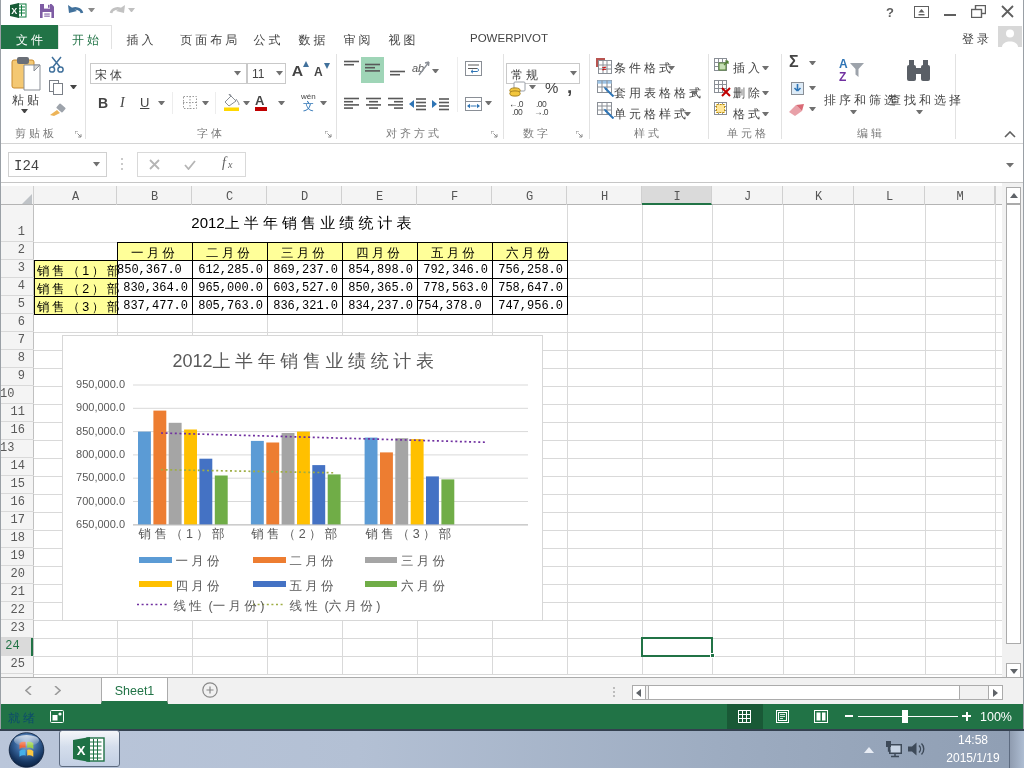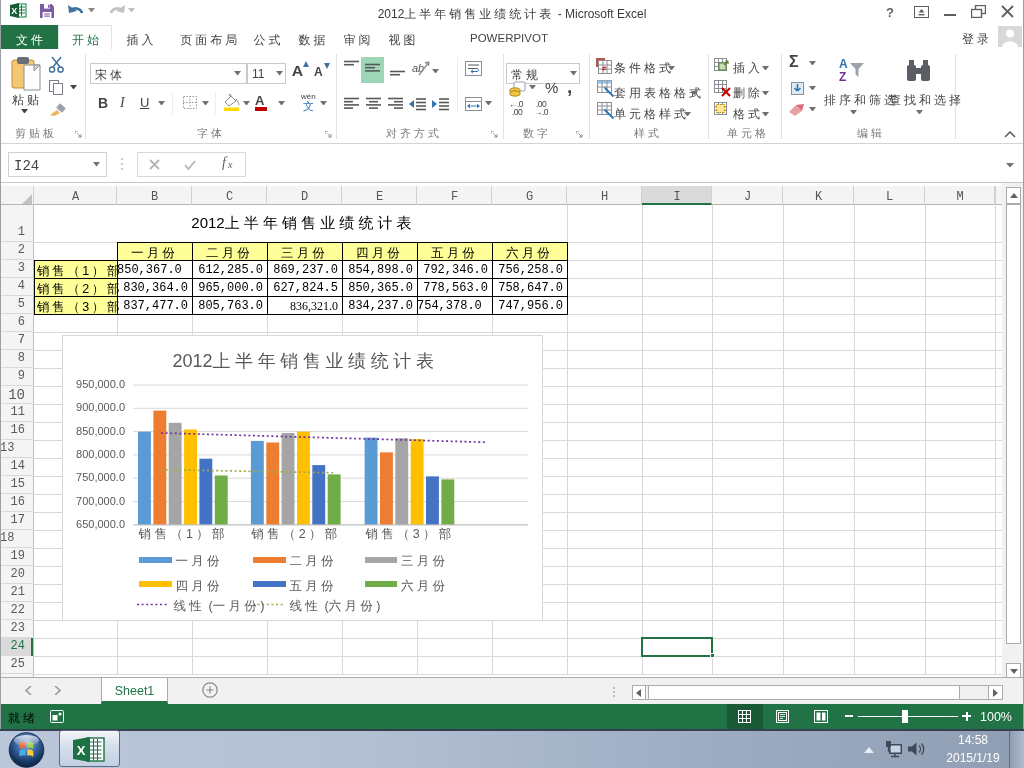--- a/index.html
+++ b/index.html
@@ -37,21 +37,20 @@
     <svg class="abs" style="left:68px;top:4px" width="18" height="14" viewBox="0 0 18 14">
 <path d="M3 6 A 6.5 5.5 0 0 1 14 9" stroke="#41719c" stroke-width="2.6" fill="none"></path>
 <path d="M0 1 L1 9 L9 7 Z" fill="#41719c"></path>
 </svg>
     <div class="abs" style="left:88px;top:8px;width:7px;height:5px;border-left:3.5px solid transparent;border-right:3.5px solid transparent;border-top:4px solid #8a8a8a"></div>
 <svg class="abs" style="left:107px;top:4px" width="18" height="14" viewBox="0 0 18 14">
 <path d="M15 6 A 6.5 5.5 0 0 0 4 9" stroke="#c2c2c2" stroke-width="2.6" fill="none"></path>
 <path d="M18 1 L17 9 L9 7 Z" fill="#c2c2c2"></path>
 </svg>
     <div class="abs" style="left:128px;top:8px;width:7px;height:5px;border-left:3.5px solid transparent;border-right:3.5px solid transparent;border-top:4px solid #c0c0c0"></div>
-<div class="abs" style="left:0px;top:6px;width:1024px;text-align:center;font-size:12px;color:#3b3b3b"><span style="letter-spacing:0">2012</span><span class="cjt">上半年销售业绩统计表</span> - Microsoft Excel</div>
 <div class="abs" style="left:886px;top:5px;font-size:13px;color:#5f5f5f;font-weight:bold">?</div>
 <svg class="abs" style="left:914px;top:6px" width="15" height="12" viewBox="0 0 15 12">
 <rect x="0.5" y="0.5" width="14" height="11" fill="none" stroke="#5f5f5f"></rect>
 <path d="M7.5 3 L10.5 6.5 H4.5 Z" fill="#5f5f5f"></path>
 <rect x="4.5" y="8" width="6" height="1.4" fill="#5f5f5f"></rect>
 </svg>
     <div class="abs" style="left:944px;top:14px;width:12px;height:2px;background:#5f5f5f"></div>
 <svg class="abs" style="left:971px;top:5px" width="15" height="13" viewBox="0 0 15 13">
 <rect x="4.5" y="0.5" width="10" height="8" fill="#fff" stroke="#5f5f5f" stroke-width="1.4"></rect>
 <rect x="0.5" y="4.5" width="10" height="8" fill="#fff" stroke="#5f5f5f" stroke-width="1.4"></rect>
@@ -398,50 +397,50 @@
 <div class="abs" style="left:0px;top:297px;width:25px;text-align:right;font-size:12px;color:#595959;font-family:'Liberation Mono',monospace;z-index:3">5</div>
 <div class="abs" style="left:0px;top:314px;width:34px;height:18px;border-bottom:1px solid #d9d9d9"></div>
 <div class="abs" style="left:0px;top:315px;width:25px;text-align:right;font-size:12px;color:#595959;font-family:'Liberation Mono',monospace;z-index:3">6</div>
 <div class="abs" style="left:0px;top:332px;width:34px;height:18px;border-bottom:1px solid #d9d9d9"></div>
 <div class="abs" style="left:0px;top:333px;width:25px;text-align:right;font-size:12px;color:#595959;font-family:'Liberation Mono',monospace;z-index:3">7</div>
 <div class="abs" style="left:0px;top:350px;width:34px;height:18px;border-bottom:1px solid #d9d9d9"></div>
 <div class="abs" style="left:0px;top:351px;width:25px;text-align:right;font-size:12px;color:#595959;font-family:'Liberation Mono',monospace;z-index:3">8</div>
 <div class="abs" style="left:0px;top:368px;width:34px;height:18px;border-bottom:1px solid #d9d9d9"></div>
 <div class="abs" style="left:0px;top:369px;width:25px;text-align:right;font-size:12px;color:#595959;font-family:'Liberation Mono',monospace;z-index:3">9</div>
 <div class="abs" style="left:0px;top:386px;width:34px;height:18px;border-bottom:1px solid #d9d9d9"></div>
-<div class="abs" style="left:0px;top:387px;width:25px;text-align:right;font-size:14px;color:#595959;font-family:'Liberation Mono',monospace;z-index:3">10</div>
+<div class="abs" style="left:0px;top:387px;width:25px;text-align:left;font-size:12px;color:#595959;font-family:'Liberation Mono',monospace;z-index:3">10</div>
 <div class="abs" style="left:0px;top:404px;width:34px;height:18px;border-bottom:1px solid #d9d9d9"></div>
 <div class="abs" style="left:0px;top:405px;width:25px;text-align:right;font-size:12px;color:#595959;font-family:'Liberation Mono',monospace;z-index:3">11</div>
 <div class="abs" style="left:0px;top:422px;width:34px;height:18px;border-bottom:1px solid #d9d9d9"></div>
 <div class="abs" style="left:0px;top:423px;width:25px;text-align:right;font-size:12px;color:#595959;font-family:'Liberation Mono',monospace;z-index:3">16</div>
 <div class="abs" style="left:0px;top:440px;width:34px;height:18px;border-bottom:1px solid #d9d9d9"></div>
 <div class="abs" style="left:0px;top:441px;width:25px;text-align:left;font-size:12px;color:#595959;font-family:'Liberation Mono',monospace;z-index:3">13</div>
 <div class="abs" style="left:0px;top:458px;width:34px;height:18px;border-bottom:1px solid #d9d9d9"></div>
 <div class="abs" style="left:0px;top:459px;width:25px;text-align:right;font-size:12px;color:#595959;font-family:'Liberation Mono',monospace;z-index:3">14</div>
 <div class="abs" style="left:0px;top:476px;width:34px;height:18px;border-bottom:1px solid #d9d9d9"></div>
 <div class="abs" style="left:0px;top:477px;width:25px;text-align:right;font-size:12px;color:#595959;font-family:'Liberation Mono',monospace;z-index:3">15</div>
 <div class="abs" style="left:0px;top:494px;width:34px;height:18px;border-bottom:1px solid #d9d9d9"></div>
 <div class="abs" style="left:0px;top:495px;width:25px;text-align:right;font-size:12px;color:#595959;font-family:'Liberation Mono',monospace;z-index:3">16</div>
 <div class="abs" style="left:0px;top:512px;width:34px;height:18px;border-bottom:1px solid #d9d9d9"></div>
 <div class="abs" style="left:0px;top:513px;width:25px;text-align:right;font-size:12px;color:#595959;font-family:'Liberation Mono',monospace;z-index:3">17</div>
 <div class="abs" style="left:0px;top:530px;width:34px;height:18px;border-bottom:1px solid #d9d9d9"></div>
-<div class="abs" style="left:0px;top:531px;width:25px;text-align:left;font-size:12px;color:#595959;font-family:'Liberation Mono',monospace;z-index:3">18</div>
+<div class="abs" style="left:0px;top:531px;width:25px;text-align:right;font-size:12px;color:#595959;font-family:'Liberation Mono',monospace;z-index:3">18</div>
 <div class="abs" style="left:0px;top:548px;width:34px;height:18px;border-bottom:1px solid #d9d9d9"></div>
 <div class="abs" style="left:0px;top:549px;width:25px;text-align:right;font-size:12px;color:#595959;font-family:'Liberation Mono',monospace;z-index:3">19</div>
 <div class="abs" style="left:0px;top:566px;width:34px;height:18px;border-bottom:1px solid #d9d9d9"></div>
 <div class="abs" style="left:0px;top:567px;width:25px;text-align:right;font-size:12px;color:#595959;font-family:'Liberation Mono',monospace;z-index:3">20</div>
 <div class="abs" style="left:0px;top:584px;width:34px;height:18px;border-bottom:1px solid #d9d9d9"></div>
 <div class="abs" style="left:0px;top:585px;width:25px;text-align:right;font-size:12px;color:#595959;font-family:'Liberation Mono',monospace;z-index:3">21</div>
 <div class="abs" style="left:0px;top:602px;width:34px;height:18px;border-bottom:1px solid #d9d9d9"></div>
 <div class="abs" style="left:0px;top:603px;width:25px;text-align:right;font-size:12px;color:#595959;font-family:'Liberation Mono',monospace;z-index:3">22</div>
 <div class="abs" style="left:0px;top:620px;width:34px;height:18px;border-bottom:1px solid #d9d9d9"></div>
 <div class="abs" style="left:0px;top:621px;width:25px;text-align:right;font-size:12px;color:#595959;font-family:'Liberation Mono',monospace;z-index:3">23</div>
 <div class="abs" style="left:0px;top:638px;width:33px;height:18px;background:#dadada;border-right:2px solid #217346;z-index:2"></div>
 <div class="abs" style="left:0px;top:638px;width:34px;height:18px;border-bottom:1px solid #d9d9d9"></div>
-<div class="abs" style="left:0px;top:639px;width:25px;text-align:right;font-size:12px;color:#217346;font-family:'Liberation Mono',monospace;z-index:3">24</div>
+<div class="abs" style="left:0px;top:639px;width:25px;text-align:center;font-size:12px;color:#217346;font-family:'Liberation Mono',monospace;z-index:3">24</div>
 <div class="abs" style="left:0px;top:656px;width:34px;height:18px;border-bottom:1px solid #d9d9d9"></div>
 <div class="abs" style="left:0px;top:657px;width:25px;text-align:right;font-size:12px;color:#595959;font-family:'Liberation Mono',monospace;z-index:3">25</div>
 <div class="abs" style="left:117px;top:205px;width:1px;height:469px;background:#d9d9d9"></div>
 <div class="abs" style="left:192px;top:205px;width:1px;height:469px;background:#d9d9d9"></div>
 <div class="abs" style="left:267px;top:205px;width:1px;height:469px;background:#d9d9d9"></div>
 <div class="abs" style="left:342px;top:205px;width:1px;height:469px;background:#d9d9d9"></div>
 <div class="abs" style="left:417px;top:205px;width:1px;height:469px;background:#d9d9d9"></div>
 <div class="abs" style="left:492px;top:205px;width:1px;height:469px;background:#d9d9d9"></div>
 <div class="abs" style="left:567px;top:205px;width:1px;height:469px;background:#d9d9d9"></div>
 <div class="abs" style="left:642px;top:205px;width:1px;height:469px;background:#d9d9d9"></div>
@@ -496,29 +495,29 @@
 <div class="abs" style="left:117px;top:263px;width:71px;font-size:12px;color:#000;font-family:'Liberation Mono',monospace">850,367.0</div>
 <div class="abs" style="left:192px;top:263px;width:71px;text-align:right;font-size:12px;color:#000;font-family:'Liberation Mono',monospace">612,285.0</div>
 <div class="abs" style="left:267px;top:263px;width:71px;text-align:right;font-size:12px;color:#000;font-family:'Liberation Mono',monospace">869,237.0</div>
 <div class="abs" style="left:342px;top:263px;width:71px;text-align:right;font-size:12px;color:#000;font-family:'Liberation Mono',monospace">854,898.0</div>
 <div class="abs" style="left:417px;top:263px;width:71px;text-align:right;font-size:12px;color:#000;font-family:'Liberation Mono',monospace">792,346.0</div>
 <div class="abs" style="left:492px;top:263px;width:71px;text-align:right;font-size:12px;color:#000;font-family:'Liberation Mono',monospace">756,258.0</div>
 <div class="abs" style="left:34px;top:278px;width:83px;height:18px;background:#ffff99"></div>
 <div class="abs" style="left:37px;top:281px;font-size:12.5px;color:#000;white-space:nowrap"><span class="cjd">销售（2）部</span></div>
 <div class="abs" style="left:117px;top:281px;width:71px;text-align:right;font-size:12px;color:#000;font-family:'Liberation Mono',monospace">830,364.0</div>
 <div class="abs" style="left:192px;top:281px;width:71px;text-align:right;font-size:12px;color:#000;font-family:'Liberation Mono',monospace">965,000.0</div>
-<div class="abs" style="left:267px;top:281px;width:71px;text-align:right;font-size:12px;color:#000;font-family:'Liberation Mono',monospace">627,824.5</div>
+<div class="abs" style="left:267px;top:281px;width:71px;text-align:right;font-size:12px;color:#000;font-family:'Liberation Mono',monospace">603,527.0</div>
 <div class="abs" style="left:342px;top:281px;width:71px;text-align:right;font-size:12px;color:#000;font-family:'Liberation Mono',monospace">850,365.0</div>
 <div class="abs" style="left:417px;top:281px;width:71px;text-align:right;font-size:12px;color:#000;font-family:'Liberation Mono',monospace">778,563.0</div>
 <div class="abs" style="left:492px;top:281px;width:71px;text-align:right;font-size:12px;color:#000;font-family:'Liberation Mono',monospace">758,647.0</div>
 <div class="abs" style="left:34px;top:296px;width:83px;height:18px;background:#ffff99"></div>
 <div class="abs" style="left:37px;top:299px;font-size:12.5px;color:#000;white-space:nowrap"><span class="cjd">销售（3）部</span></div>
 <div class="abs" style="left:117px;top:299px;width:71px;text-align:right;font-size:12px;color:#000;font-family:'Liberation Mono',monospace">837,477.0</div>
 <div class="abs" style="left:192px;top:299px;width:71px;text-align:right;font-size:12px;color:#000;font-family:'Liberation Mono',monospace">805,763.0</div>
-<div class="abs" style="left:267px;top:299px;width:71px;text-align:right;font-size:12px;color:#000;font-family:Liberation Serif, serif">836,321.0</div>
+<div class="abs" style="left:267px;top:299px;width:71px;text-align:right;font-size:12px;color:#000;font-family:Liberation Mono, monospace">836,321.0</div>
 <div class="abs" style="left:342px;top:299px;width:71px;text-align:right;font-size:12px;color:#000;font-family:'Liberation Mono',monospace">834,237.0</div>
 <div class="abs" style="left:417px;top:299px;width:71px;text-align:left;font-size:12px;color:#000;font-family:'Liberation Mono',monospace">754,378.0</div>
 <div class="abs" style="left:492px;top:299px;width:71px;text-align:right;font-size:12px;color:#000;font-family:'Liberation Mono',monospace">747,956.0</div>
 <div class="abs" style="left:117px;top:242px;width:1px;height:72px;background:#000;z-index:4"></div>
 <div class="abs" style="left:192px;top:242px;width:1px;height:72px;background:#000;z-index:4"></div>
 <div class="abs" style="left:267px;top:242px;width:1px;height:72px;background:#000;z-index:4"></div>
 <div class="abs" style="left:342px;top:242px;width:1px;height:72px;background:#000;z-index:4"></div>
 <div class="abs" style="left:417px;top:242px;width:1px;height:72px;background:#000;z-index:4"></div>
 <div class="abs" style="left:492px;top:242px;width:1px;height:72px;background:#000;z-index:4"></div>
 <div class="abs" style="left:567px;top:242px;width:1px;height:72px;background:#000;z-index:4"></div>
@@ -622,21 +621,21 @@
 <div class="abs" style="left:632px;top:685px;width:14px;height:15px;background:#fff;border:1px solid #ababab"></div>
 <svg class="abs" style="left:636px;top:689px" width="5" height="8" viewBox="0 0 5 8">
       <path d="M5 0 L0 4 L5 8 Z" fill="#5f6368"></path>
     </svg>
     <div class="abs" style="left:648px;top:685px;width:312px;height:15px;background:#fff;border:1px solid #ababab"></div>
 <div class="abs" style="left:988px;top:685px;width:15px;height:15px;background:#fff;border:1px solid #ababab"></div>
 <svg class="abs" style="left:993px;top:689px" width="5" height="8" viewBox="0 0 5 8">
       <path d="M0 0 L5 4 L0 8 Z" fill="#5f6368"></path>
     </svg>
     <div class="abs" style="left:0px;top:704px;width:1024px;height:25px;background:#217346"></div>
-<div class="abs" style="left:8px;top:710px;font-size:12px;color:#000000"><span class="cj2">就绪</span></div>
+<div class="abs" style="left:8px;top:710px;font-size:12px;color:#0c4a6e"><span class="cj2">就绪</span></div>
 <svg class="abs" style="left:50px;top:710px" width="14" height="13" viewBox="0 0 14 13">
       <rect x="0.5" y="0.5" width="13" height="12" rx="1" fill="none" stroke="#fff"></rect>
       <rect x="2.5" y="5" width="5" height="5.5" fill="#fff"></rect>
       <circle cx="10" cy="4" r="1.6" fill="#fff"></circle>
     </svg>
     <div class="abs" style="left:727px;top:704px;width:36px;height:25px;background:rgba(0,0,0,0.22)"></div>
 <svg class="abs" style="left:738px;top:710px" width="13" height="13" viewBox="0 0 13 13">
       <rect x="0.5" y="0.5" width="12" height="12" fill="none" stroke="#fff"></rect>
       <path d="M0.5 4.5 H12.5 M0.5 8.5 H12.5 M4.5 0.5 V12.5 M8.5 0.5 V12.5" stroke="#fff"></path>
     </svg>

